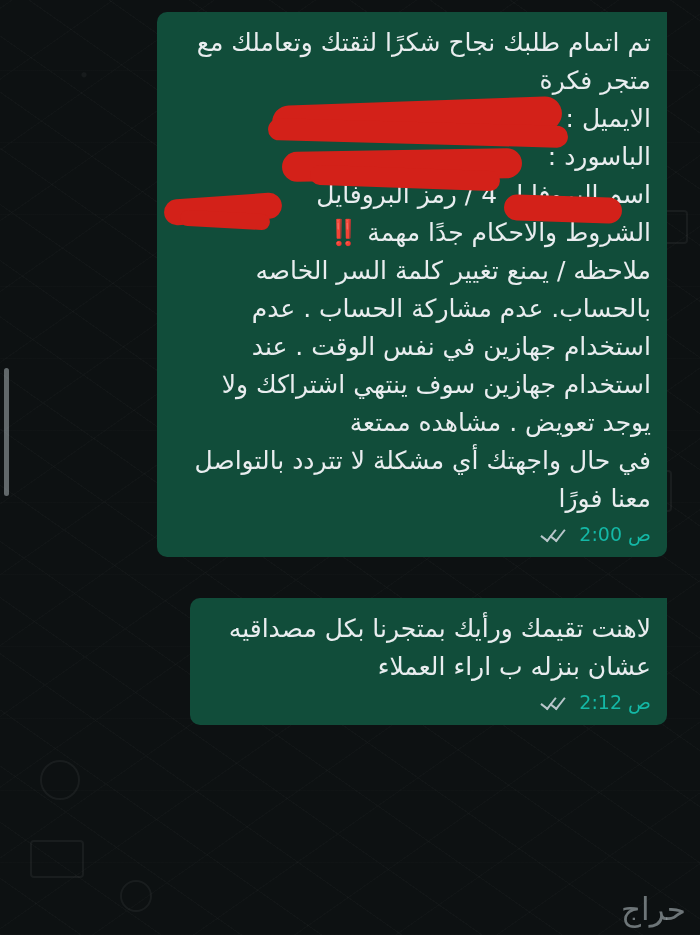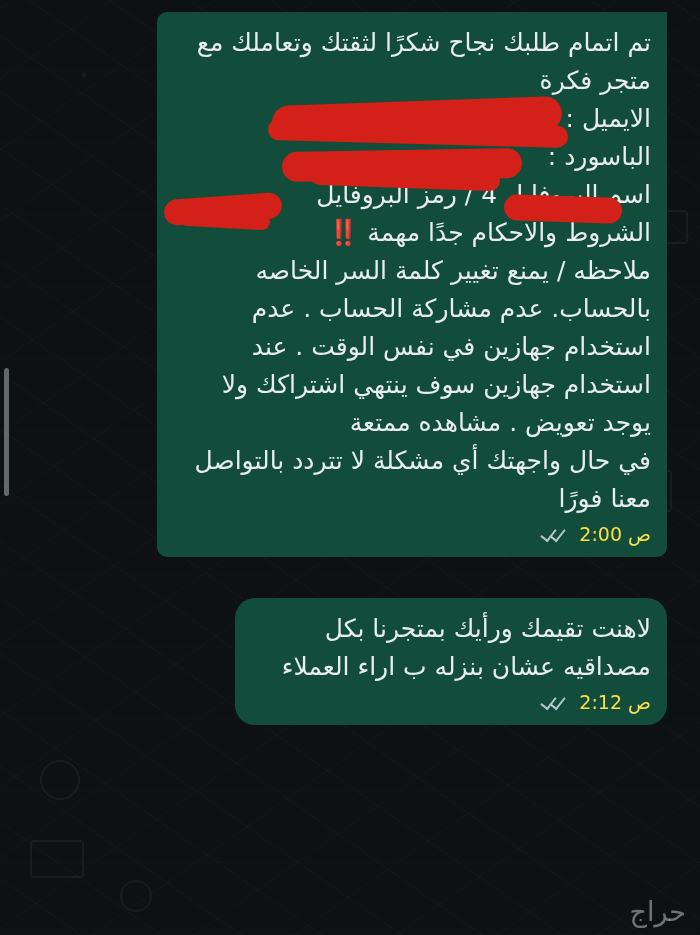--- a/index.html
+++ b/index.html
@@ -69,22 +69,21 @@
   }
 
   #bubble-1 {
     right: 33px;
     top: 12px;
     width: 510px;
   }
   #bubble-2 {
     right: 33px;
     top: 598px;
-    width: 432px;
-    border-radius: 20px;
+    width: 477px;
   }
   #bubble-3 {
     left: 160px;
     top: 748px;
     width: 508px;
     background: #2a2f31;
   }
 
   .msg-text {
     white-space: pre-wrap;
@@ -103,21 +102,21 @@
     gap: 8px;
     margin-top: 2px;
     direction: ltr;
   }
   .meta.right-aligned {
     flex-direction: row;
     justify-content: flex-start;
   }
   .time {
     font-size: 19px;
-    color: #fde047;
+    color: #14b8a6;
     letter-spacing: 0.3px;
   }
   .ticks {
     display: inline-block;
     width: 30px;
     height: 18px;
     position: relative;
   }
   .ticks i {
     position: absolute;
@@ -197,21 +196,21 @@
     width: 5px;
     height: 128px;
     border-radius: 3px;
     background: rgba(200,210,214,0.45);
   }
 
   .watermark {
     position: absolute;
     right: 14px;
     bottom: 8px;
-    font-size: 27px;
+    font-size: 31px;
     color: rgba(190,200,204,0.55);
     direction: rtl;
     letter-spacing: 2px;
   }
 </style>
 </head>
 <body>
 
 <div class="screen">
 

